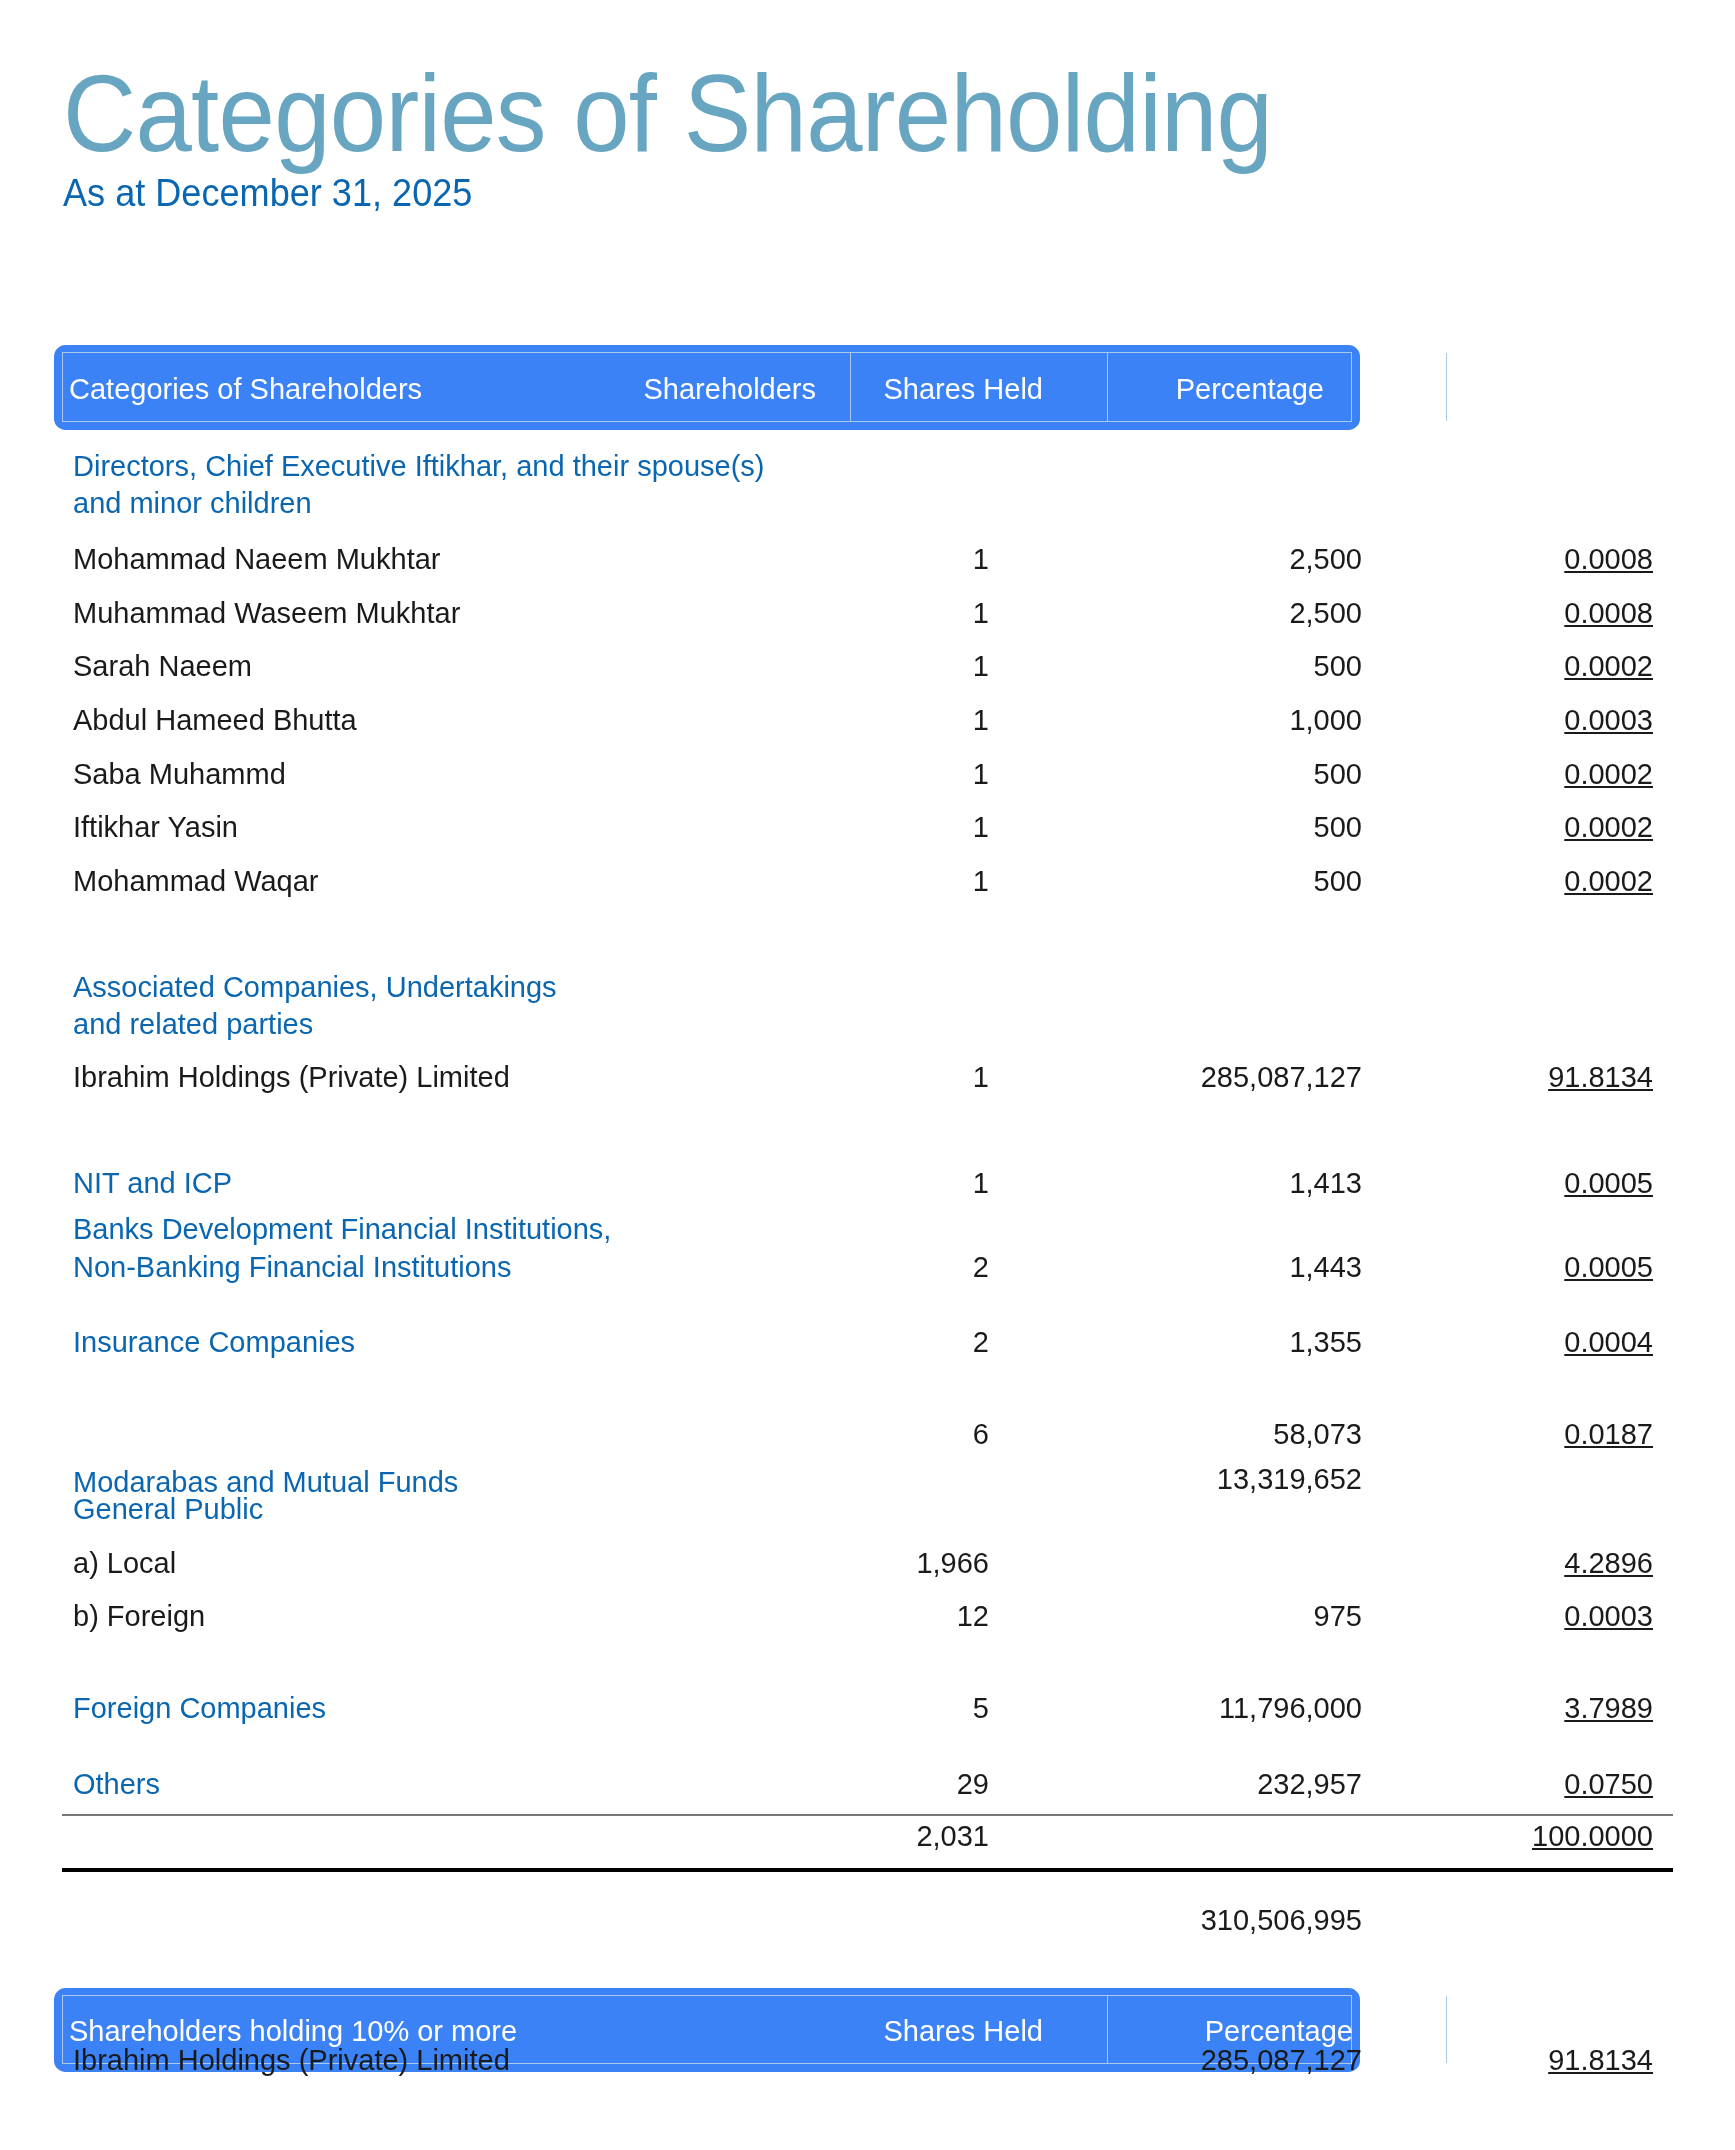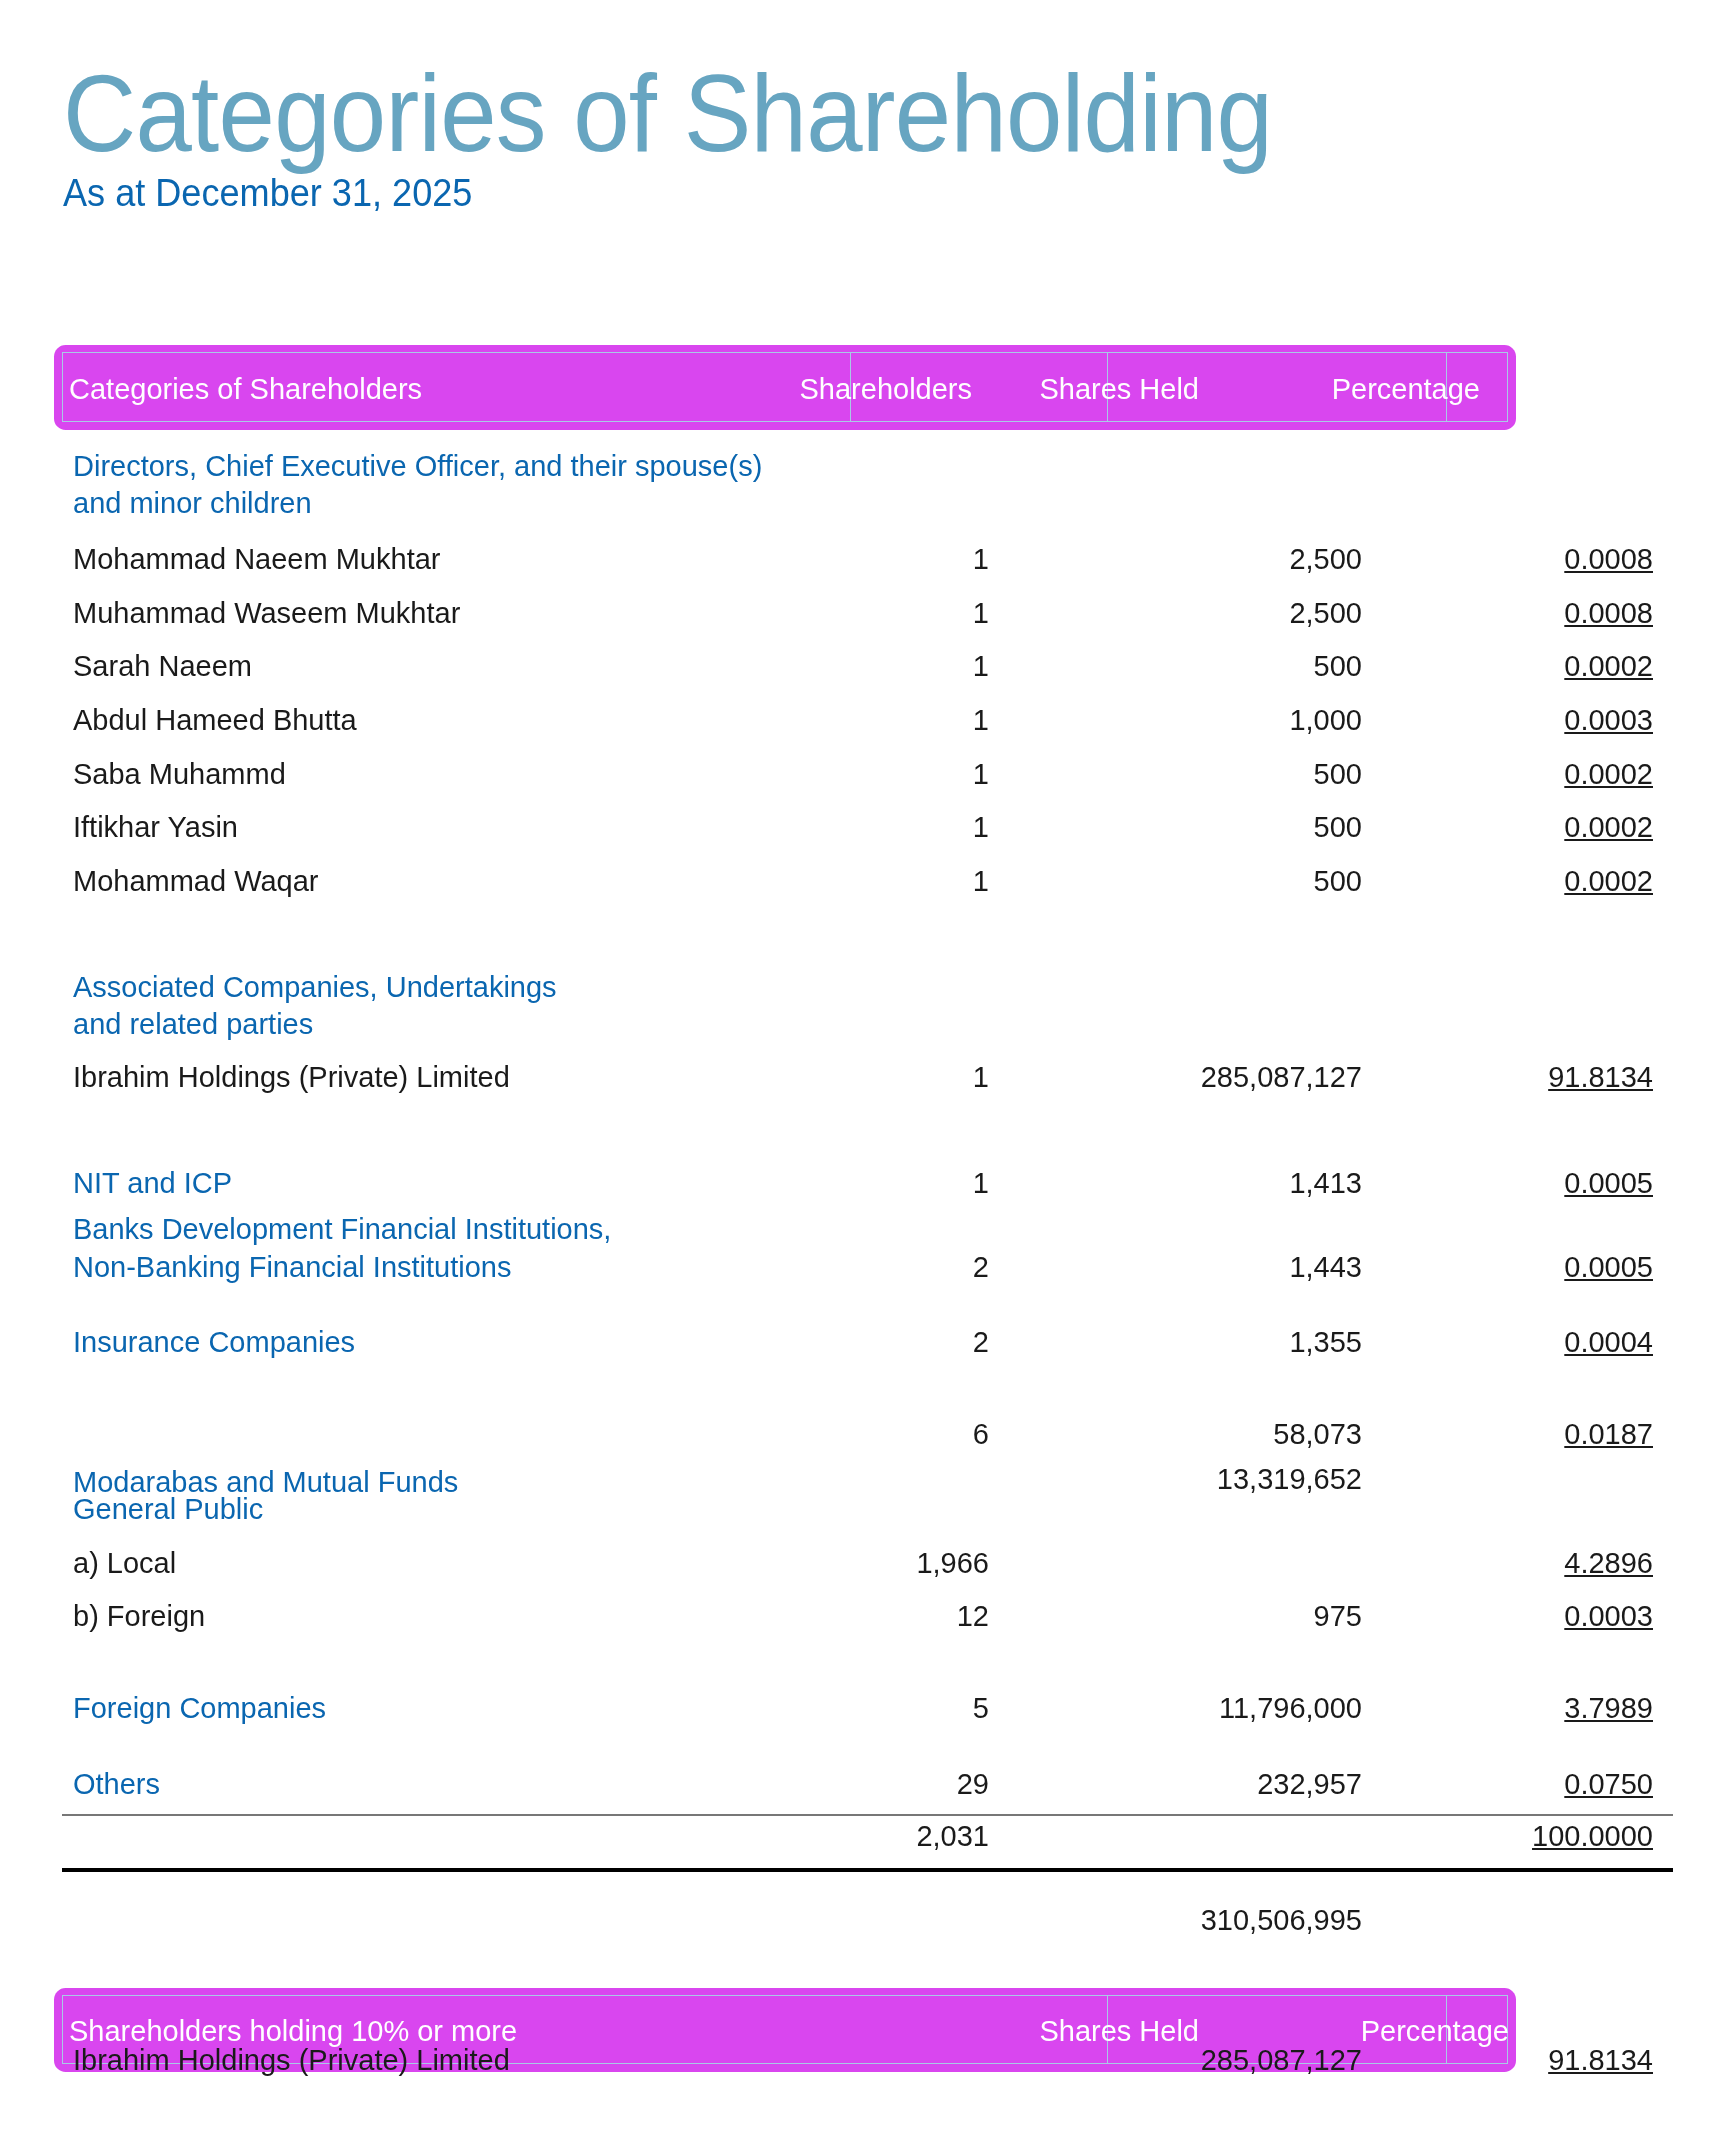--- a/index.html
+++ b/index.html
@@ -5,21 +5,21 @@
   html, body { margin: 0; padding: 0; background: #ffffff; }
   body { width: 1735px; height: 2151px; position: relative; overflow: hidden;
          font-family: "Liberation Sans", "DejaVu Sans", sans-serif; color: #1a1a1a; }
   .abs { position: absolute; white-space: nowrap; }
 
   .title { left: 63px; top: 51px; font-size: 109px; line-height: 124px; color: #67a5c1;
            font-weight: normal; letter-spacing: -0.8px; transform: scaleX(0.93); transform-origin: left top; }
   .subtitle { left: 63px; top: 170px; font-size: 38px; line-height: 46px; color: #0a66b0;
               transform: scaleX(0.95); transform-origin: left top; }
 
-  .hbox { position: absolute; left: 54px; width: 1462px; background: #d946ef; border-radius: 11.6px; }
+  .hbox { position: absolute; left: 54px; width: 1306px; background: #3b82f6; border-radius: 11.6px; }
   .hbox .inner { position: absolute; left: 8.3px; right: 8.3px; top: 7.4px; bottom: 8.3px;
                  border: 1.2px solid #a9c9e6; }
   .hbox .div { position: absolute; top: 0; bottom: 0; width: 0; border-left: 1.2px solid #a9c9e6; }
   .hbox .th { position: absolute; color: #ffffff; font-size: 29px; line-height: 33px; white-space: nowrap; }
 
   .row-text { position: absolute; font-size: 29px; line-height: 33px; white-space: nowrap; }
   .cat { color: #0a66b0; }
   .plain { color: #1a1a1a; text-align: center; }
   .num { position: absolute; font-size: 29px; line-height: 33px; text-align: right; white-space: nowrap; color: #1a1a1a; }
   .c1 { right: calc(1735px - 989px); }
@@ -40,21 +40,21 @@
     <div class="div" style="left:787px;"></div>
     <div class="div" style="left:1044px;"></div>
     <div class="div" style="left:1383px;"></div>
   </div>
   <div class="th" style="left:15px;top:28px;">Categories of Shareholders</div>
   <div class="th" style="right:calc(1626px - 1082px);top:28px;">Shareholders</div>
   <div class="th" style="right:calc(1626px - 1309px);top:28px;">Shares Held</div>
   <div class="th" style="right:calc(1626px - 1590px);top:28px;">Percentage</div>
 </div>
 
-<div class="row-text cat" style="left:73px;top:450px;">Directors, Chief Executive Officer, and their spouse(s)</div>
+<div class="row-text cat" style="left:73px;top:450px;">Directors, Chief Executive Iftikhar, and their spouse(s)</div>
 <div class="row-text cat" style="left:73px;top:487px;">and minor children</div>
 
 <div>
   <div class="row-text plain" style="left:73px;top:543px;">Mohammad Naeem Mukhtar</div>
   <div class="num c1" style="top:543px;">1</div>
   <div class="num c2" style="top:543px;">2,500</div>
   <div class="num c3" style="top:543px;">0.0008</div>
 </div>
 <div>
   <div class="row-text plain" style="left:73px;top:597px;">Muhammad Waseem Mukhtar</div>

